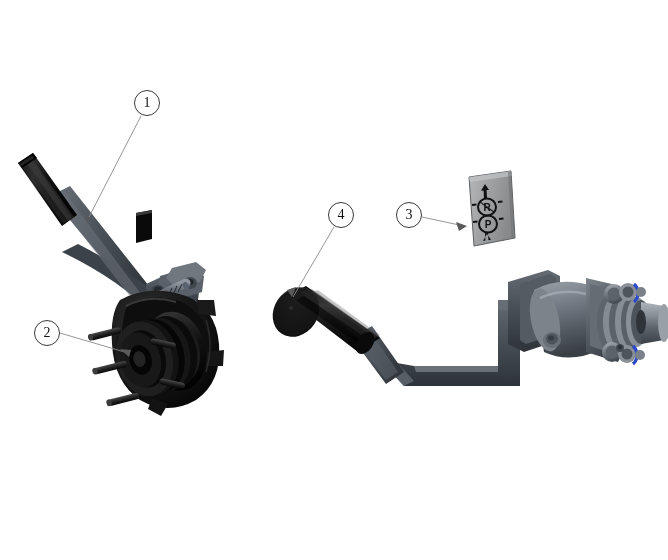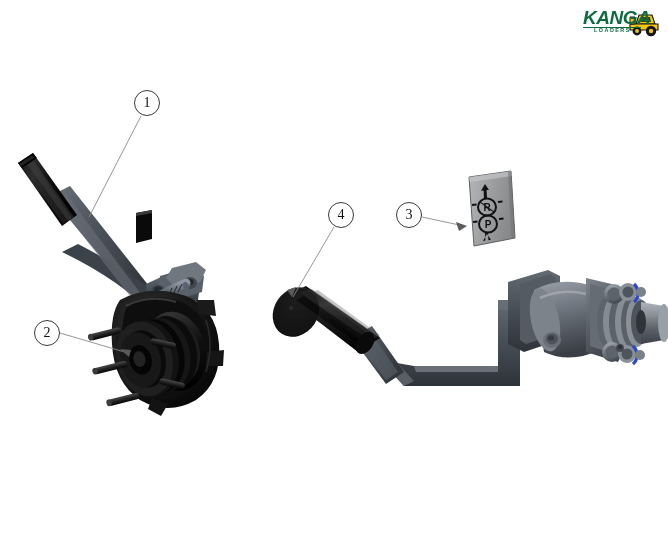--- a/index.html
+++ b/index.html
@@ -326,36 +326,19 @@
       <path d="M 334 227 L 293 297"></path>
     </g>
     <g fill="#5a5a5a">
       <path d="M 131 350 L 120 349 L 129 357 Z"></path>
       <path d="M 467 226 L 456 222 L 459 231 Z"></path>
       <path d="M 292 297 L 296 287 L 287 290 Z"></path>
       <circle cx="88" cy="218" r="1.6"></circle>
     </g>
   </svg>
 
-  <div class="logo-wrap">
-    <svg width="78" height="30" viewBox="0 0 78 30">
-      <g transform="translate(47,2)">
-        <path d="M 6 14 L 9 5 L 22 5 L 25 14 Z" fill="#f2c714" stroke="#141414" stroke-width="1.1"></path>
-        <path d="M 0 14 L 28 14 L 28 20 L 0 20 Z" fill="#f2c714" stroke="#141414" stroke-width="1.1"></path>
-        <path d="M 0 7 L 5 7 L 5 14 L 0 14 Z" fill="#f2c714" stroke="#141414" stroke-width="1"></path>
-        <circle cx="7" cy="21" r="4.4" fill="#141414"></circle>
-        <circle cx="7" cy="21" r="1.9" fill="#f2c714"></circle>
-        <circle cx="21" cy="21" r="5.2" fill="#141414"></circle>
-        <circle cx="21" cy="21" r="2.2" fill="#f2c714"></circle>
-        <path d="M 11 7 L 20 7 L 21 12 L 11 12 Z" fill="#141414" opacity="0.75"></path>
-      </g>
-    </svg>
-    <div class="logo-text">KANGA</div>
-    <div class="logo-rule"></div>
-    <div class="logo-sub">LOADERS</div>
-  </div>
 
   <div class="callout" style="left:134px;top:90px;">1</div>
   <div class="callout" style="left:34px;top:320px;">2</div>
   <div class="callout" style="left:396px;top:202px;">3</div>
   <div class="callout" style="left:328px;top:202px;">4</div>
 
 </div>
 
 </body></html>

